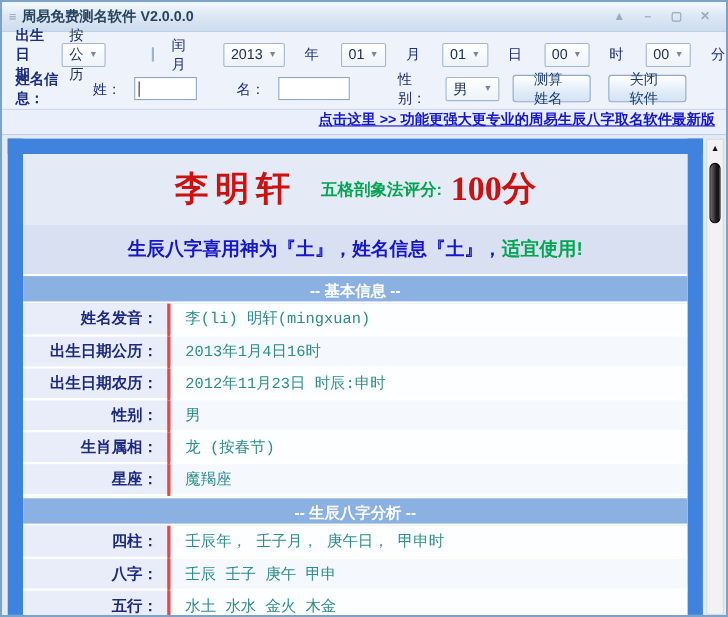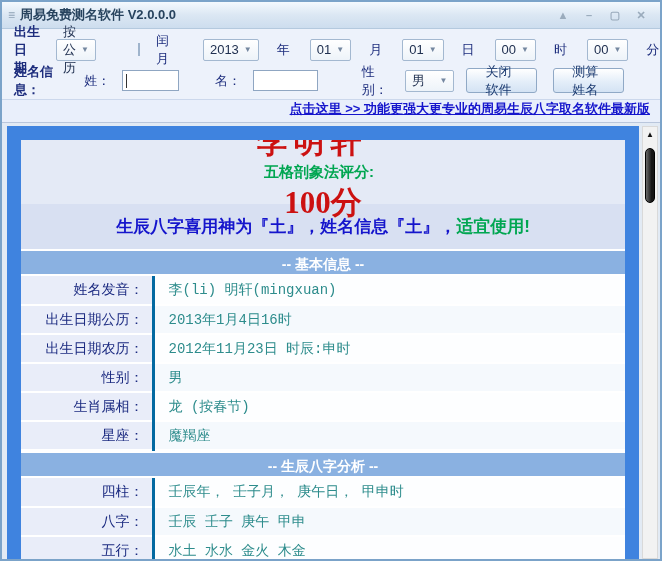--- a/index.html
+++ b/index.html
@@ -33,36 +33,36 @@
 
   
   .linkbar { flex:0 0 24px; background:#e9effb; border-top:1px solid #ccd8ec; border-bottom:1px solid #b9c6dc;
              display:flex; justify-content:flex-end; align-items:flex-start; padding:0 10px; }
   .link { color:#1515cc; font-size:13px; font-weight:bold; text-decoration:underline; }
 
   
   .content-region { flex:1 1 auto; display:flex; background:#e2eaf4; padding:3px 2px 0 5px; overflow:hidden; }
   .page-frame { flex:1 1 auto; border:14px solid #3f83df; border-bottom:0; background:#fff;
                 overflow:hidden; margin-right:3px; }
-  .banner { background:#e4eaf6; height:64px; display:flex; align-items:center; justify-content:center;flex-direction:column; }
+  .banner { background:#e4eaf6; height:64px; display:flex; align-items:center; justify-content:center; }
   .big-name { color:#cc1111; font-size:31px; font-weight:bold; font-family:"Liberation Serif",serif;
               letter-spacing:6px; margin-right:22px; }
   .score-label { color:#00a651; font-size:15px; font-weight:bold; margin-right:8px; }
   .score { color:#cc1111; font-size:31px; font-weight:bold; font-family:"Liberation Serif",serif; }
   .message { background:#d8e0f2; height:45px; display:flex; align-items:center; justify-content:center;
              font-size:17px; font-weight:bold; }
   .msg-main { color:#1515cc; }
   .msg-ok { color:#00a651; }
   .section-header { background:#8ab1e1; color:#ffffff; font-weight:bold; font-size:14px;
                     text-align:center; height:27px; line-height:27px; border-top:2px solid #fff;
                     border-bottom:2px solid #fff; }
   table.info { width:100%; border-collapse:collapse; }
   table.info td { height:29px; border-bottom:2px solid #fff; font-size:14px; }
-  td.lbl { background:#e9edf9; width:132px; text-align:right; color:#1b2a80; font-weight:normal;
-           padding-right:8px; border-right:3px solid #0369a1; }
+  td.lbl { background:#e9edf9; width:132px; text-align:right; color:#1b2a80; font-weight:bold;
+           padding-right:8px; border-right:3px solid #ef4444; }
   td.val { color:#2d8c8c; padding-left:14px; background:#fdfeff; font-family:Liberation Mono, monospace; }
   tr:nth-child(even) td.val { background:#f5f9fd; }
 
   
   .scrollbar { flex:0 0 16px; background:#f2f2f2; border:1px solid #d9d9d9; position:relative; }
   .sb-up { height:15px; display:flex; align-items:center; justify-content:center;
            color:#111; font-size:8px; }
   .sb-thumb { position:absolute; top:21px; left:2px; width:10px; height:55px; border:1px solid #000;
               border-radius:5px; background:linear-gradient(90deg,#6a6a6a,#151515 70%); }
 
@@ -127,22 +127,22 @@
         <div class="caret"></div>
       </div>
       <span style="margin-left:24px;">名：</span>
       <div class="tinput" style="width:80px;"></div>
       <span style="margin-left:32px;">性别：</span>
       <div class="combo" style="width:58px;">
         <span>男</span>
         <span class="arr">▼</span>
       </div>
       <div style="margin-left:auto; display:flex; gap:16px; margin-right:26px;">
+        <div class="btn">测算姓名</div>
         <div class="btn">关闭软件</div>
-        <div class="btn">测算姓名</div>
       </div>
     </div>
   </div>
 
   <div class="linkbar">
     <span class="link">点击这里 &gt;&gt; 功能更强大更专业的周易生辰八字取名软件最新版</span>
   </div>
 
   <div class="content-region">
     <div class="page-frame">

